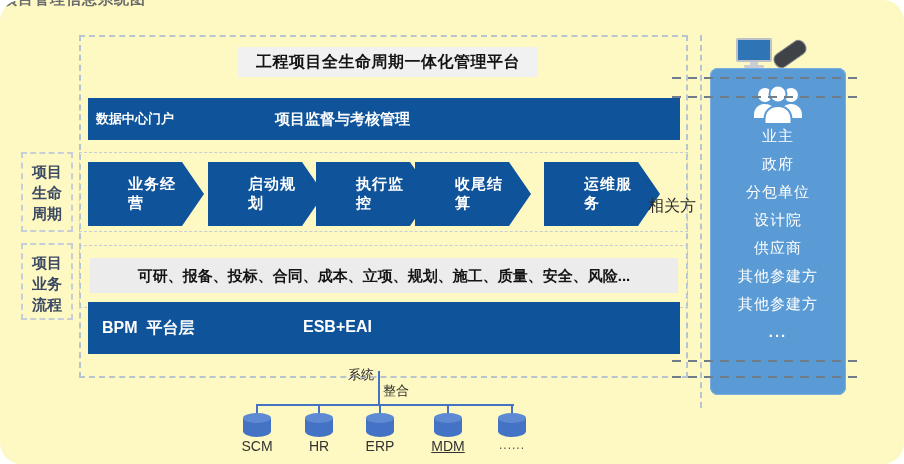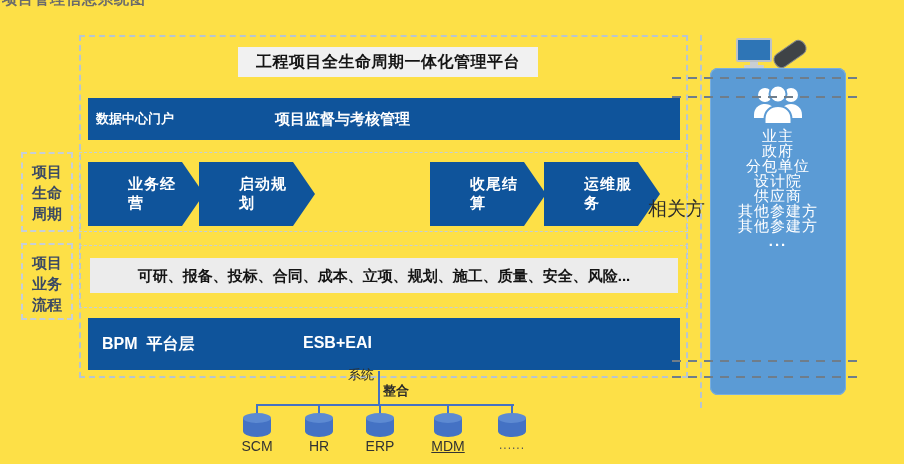--- a/index.html
+++ b/index.html
@@ -1,84 +1,85 @@
 <!DOCTYPE html>
 <html><head>
 <meta charset="utf-8">
 <style>
   html,body{margin:0;padding:0;background:#fff;}
   #stage{
     position:relative; width:904px; height:464px; overflow:hidden;
     font-family:"Liberation Sans","DejaVu Sans",sans-serif;
-    background:#fde047;
+    background:#fef9c3;
+    border-radius:21px;
   }
   .abs{position:absolute;}
 
   
   #caption-clip{left:2px; top:0; width:220px; height:9px; overflow:hidden;}
   #caption-clip span{display:block; margin-top:-10px; font-size:15px; font-weight:bold; color:#6b6b6b; letter-spacing:1px;}
 
   
   .dashed-box{border:2px dashed #b7c5d1; box-sizing:border-box;}
   .dashed-box-thin{border:1px dashed #c3ced8; box-sizing:border-box;}
 
   
   #title-strip{left:238px; top:47px; width:300px; height:30px; background:#f1f1f1;
     text-align:center; line-height:30px; font-size:16px; font-weight:bold; color:#141414; letter-spacing:0.5px;}
 
   
   .blue-bar{background:#0f549b; color:#ffffff; font-weight:bold;}
   #portal-bar{left:88px; top:98px; width:592px; height:42px;}
   #portal-bar .lbl-left{position:absolute; left:8px; top:12px; font-size:13px;}
   #portal-bar .lbl-right{position:absolute; left:187px; top:12px; font-size:15px;}
-  #platform-bar{left:88px; top:318px; width:592px; height:52px;}
+  #platform-bar{left:88px; top:302px; width:592px; height:52px;}
   #platform-bar .lbl-left{position:absolute; left:14px; top:16px; font-size:16px; white-space:pre;}
   #platform-bar .lbl-right{position:absolute; left:215px; top:16px; font-size:16px;}
 
   
   .chevron{position:absolute; top:162px; height:64px; width:116px; background:#0f549b;
     clip-path:polygon(0 0, calc(100% - 22px) 0, 100% 50%, calc(100% - 22px) 100%, 0 100%);
     color:#fff; font-size:15px; font-weight:bold; display:flex; align-items:center; justify-content:center;
     padding-right:18px; box-sizing:border-box; letter-spacing:1px;padding-left:40px;}
 
   
   .row-label{border:2px dashed #c6cfd8; box-sizing:border-box; width:52px;
     text-align:center; font-size:15px; font-weight:bold; color:#3b4963; line-height:21px; padding-top:7px;}
   #row-label-lifecycle{left:21px; top:152px; height:80px;}
   #row-label-process{left:21px; top:243px; height:77px;}
 
   
   #process-bar{left:90px; top:258px; width:588px; height:35px; background:#ececec;
     text-align:center; line-height:35px; font-size:15px; font-weight:bold; color:#141414;}
 
   
-  #rel-caption{left:648px; top:196px; font-size:19px; color:#2b2b2b;}
+  #rel-caption{left:648px; top:196px; font-size:16px; color:#2b2b2b;}
   #v-dash{left:700px; top:35px; height:373px; width:0; border-left:2px dashed #b7c5d1;}
   .stake-line{height:2px; background:repeating-linear-gradient(90deg,#6f7d8a 0 9px, transparent 9px 16px); z-index:6;}
   #stake-panel{left:710px; top:68px; width:136px; height:327px; background:#5b9bd5;
     border-radius:8px; box-shadow:inset 0 0 0 1px #79aede; z-index:3;
     display:flex; flex-direction:column; align-items:center;}
   #stake-panel .group-icon{margin-top:14px; height:42px;}
-  #stake-list{display:flex; flex-direction:column; align-items:center; gap:0; margin-top:4px;}
+  #stake-list{display:flex; flex-direction:column; align-items:center; gap:13px; margin-top:4px;}
   .stake-item{color:#ffffff; font-size:15px; line-height:15px; letter-spacing:1px;}
   .stake-item.small{font-size:15px;}
   .stake-item.dots{font-weight:bold; letter-spacing:2px;}
 
   
   #monitor{left:736px; top:38px; width:36px;}
   #monitor .screen{width:32px; height:20px; background:#2e75b6; border:2px solid #bcc2c8; border-radius:2px;}
   #monitor .neck{width:8px; height:3px; background:#c9ced3; margin:0 auto;}
   #monitor .base{width:20px; height:3px; background:#c9ced3; margin:0 auto; border-radius:1px;}
   #phone{left:772px; top:46px; width:34px; height:14px; background:#3f4347; border:1px solid #82878c;
     border-radius:7px; transform:rotate(-35deg);}
 
   
   .tree-line{background:#4472c4;}
   #sys-label-left{left:348px; top:366px; font-size:13px; color:#2b2b2b;}
-  #sys-label-right{left:383px; top:382px; font-size:13px; color:#2b2b2b;font-weight:bold;}
+  #sys-label-right{left:383px; top:382px; font-size:13px; color:#2b2b2b;}
   .db{position:absolute; width:28px; height:24px; top:413px;}
   .db .body{position:absolute; top:5px; left:0; width:28px; height:19px; background:#4472c4;
     border-radius:0 0 14px 14px / 0 0 6px 6px;}
   .db .cap{position:absolute; top:0; left:0; width:28px; height:10px; background:#5d8ad2; border-radius:50%;}
   .sys-label{position:absolute; top:438px; width:60px; text-align:center; font-size:14px; color:#333;}
   .sys-label.dots{color:#555; font-size:12px; letter-spacing:1px;}
 </style>
 </head>
 <body>
 
@@ -94,22 +95,23 @@
   <div class="abs dashed-box-thin" style="left:79px; top:245px; width:609px; height:63px;"></div>
 
   <div class="abs" id="title-strip">工程项目全生命周期一体化管理平台</div>
 
   <div class="abs blue-bar" id="portal-bar">
     <span class="lbl-left">数据中心门户</span>
     <span class="lbl-right">项目监督与考核管理</span>
   </div>
 
   <div class="chevron" style="left:88px;">业务经营</div>
-  <div class="chevron" style="left:199px;">启动规划</div>
-  <div class="chevron" style="left:430px;">收尾结算</div>
+  <div class="chevron" style="left:208px;">启动规划</div>
+  <div class="chevron" style="left:316px;">执行监控</div>
+  <div class="chevron" style="left:415px;">收尾结算</div>
   <div class="chevron" style="left:544px;">运维服务</div>
 
   <div class="abs row-label" id="row-label-lifecycle">
     <div>项目</div>
     <div>生命</div>
     <div>周期</div>
   </div>
   <div class="abs row-label" id="row-label-process">
     <div>项目</div>
     <div>业务</div>

